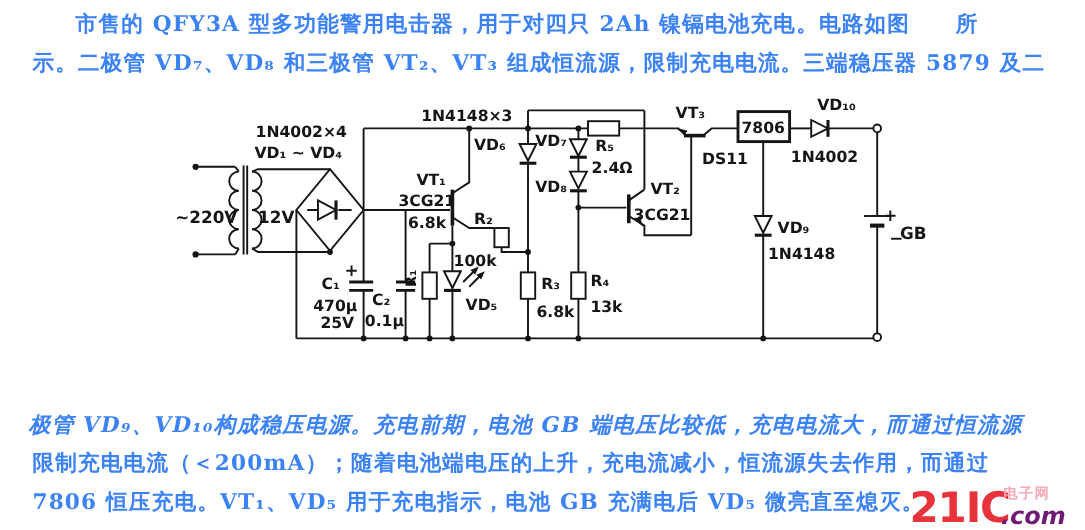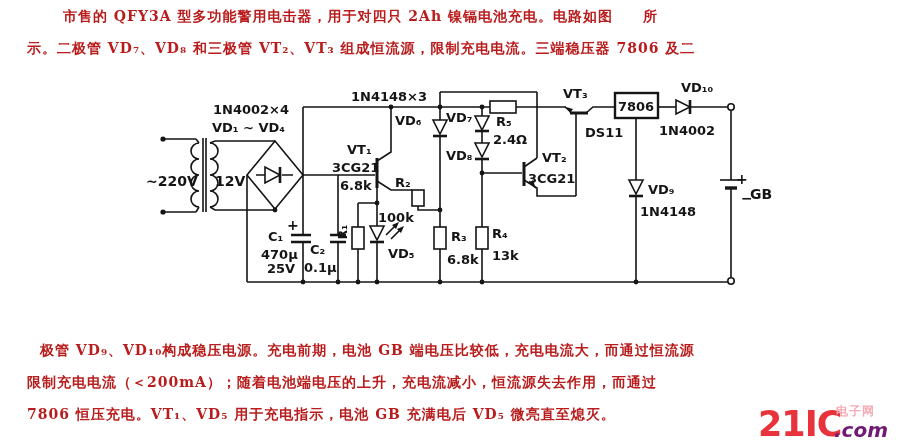--- a/index.html
+++ b/index.html
@@ -1,19 +1,19 @@
 <!DOCTYPE html>
 <html><head>
 <meta charset="utf-8">
 <style>
   html,body{margin:0;padding:0;background:#fff;}
   .page{position:relative;width:904px;height:442px;background:#fff;overflow:hidden;
         font-family:"DejaVu Serif","Liberation Serif",serif;color:#141414;}
-  .pline{position:absolute;white-space:nowrap;font-size:14px;font-weight:bold;
-         letter-spacing:1px;color:#b91c1c;}
+  .pline{position:absolute;white-space:nowrap;font-size:18px;font-weight:bold;
+         letter-spacing:1px;color:#3b82f6;}
   .schematic{position:absolute;left:0;top:0;}
   .schematic text{font-family:"DejaVu Sans","Liberation Sans",sans-serif;
                   font-weight:bold;fill:#151515;}
   .lbl{font-size:13px;}
   .lbl-sm{font-size:12px;}
   .lbl-lg{font-size:14px;}
   .wm{position:absolute;right:-4px;bottom:-4px;width:150px;height:52px;
       font-family:"DejaVu Sans","Liberation Sans",sans-serif;pointer-events:none;}
   .wm-big{position:absolute;left:0;bottom:2px;font-size:35px;font-weight:bold;
           color:#e8323c;letter-spacing:-1px;}
@@ -21,21 +21,21 @@
           font-weight:bold;color:#701a75;}
   .wm-cn{position:absolute;left:78px;bottom:26px;font-size:12px;font-weight:bold;
          color:#f6aab4;letter-spacing:1px;}
 </style>
 </head>
 <body>
 
 <div class="page">
 
   <div class="pline" style="left:63px;top:8px;">市售的 QFY3A 型多功能警用电击器，用于对四只 2Ah 镍镉电池充电。电路如图　　所</div>
-  <div class="pline" style="left:27px;top:40px;">示。二极管 VD₇、VD₈ 和三极管 VT₂、VT₃ 组成恒流源，限制充电电流。三端稳压器 7806 及二</div>
+  <div class="pline" style="left:27px;top:40px;">示。二极管 VD₇、VD₈ 和三极管 VT₂、VT₃ 组成恒流源，限制充电电流。三端稳压器 5879 及二</div>
 
   <svg class="schematic" width="904" height="442" viewBox="0 0 904 442">
     <g stroke="#151515" stroke-width="1.6" fill="none">
 
       <path d="M163,139 H196 M163,212 H196"></path>
 
       <path d="M196,139 L199,143 M196,212 L199,207"></path>
       <path d="M199,143 a8,8 0 0 0 0,16 a8,8 0 0 0 0,16 a8,8 0 0 0 0,16 a8,8 0 0 0 0,16"></path>
       <path d="M203,138 V212 M206,138 V212"></path>
       <path d="M210,143 a8,8 0 0 1 0,16 a8,8 0 0 1 0,16 a8,8 0 0 1 0,16 a8,8 0 0 1 0,16"></path>
@@ -175,21 +175,21 @@
       <text x="681" y="92" class="lbl">VD₁₀</text>
       <text x="659" y="135" class="lbl">1N4002</text>
       <text x="648" y="194" class="lbl">VD₉</text>
       <text x="640" y="216" class="lbl">1N4148</text>
       <text x="736" y="184" class="lbl-lg">+</text>
       <text x="741" y="203" class="lbl-lg">−</text>
       <text x="750" y="199" class="lbl-lg">GB</text>
     </g>
   </svg>
 
-  <div class="pline" style="left:40px;top:342px;">极管 VD₉、VD₁₀构成稳压电源。充电前期，电池 GB 端电压比较低，充电电流大，而通过恒流源</div>
+  <div class="pline" style="left:24px;top:342px;font-style:italic;">极管 VD₉、VD₁₀构成稳压电源。充电前期，电池 GB 端电压比较低，充电电流大，而通过恒流源</div>
   <div class="pline" style="left:27px;top:374px;">限制充电电流（＜200mA）；随着电池端电压的上升，充电流减小，恒流源失去作用，而通过</div>
   <div class="pline" style="left:27px;top:406px;text-align:right;">7806 恒压充电。VT₁、VD₅ 用于充电指示，电池 GB 充满电后 VD₅ 微亮直至熄灭。</div>
 
   <div class="wm">
     <span class="wm-big">21IC</span>
     <span class="wm-com">.com</span>
     <span class="wm-cn">电子网</span>
   </div>
 
 </div>

